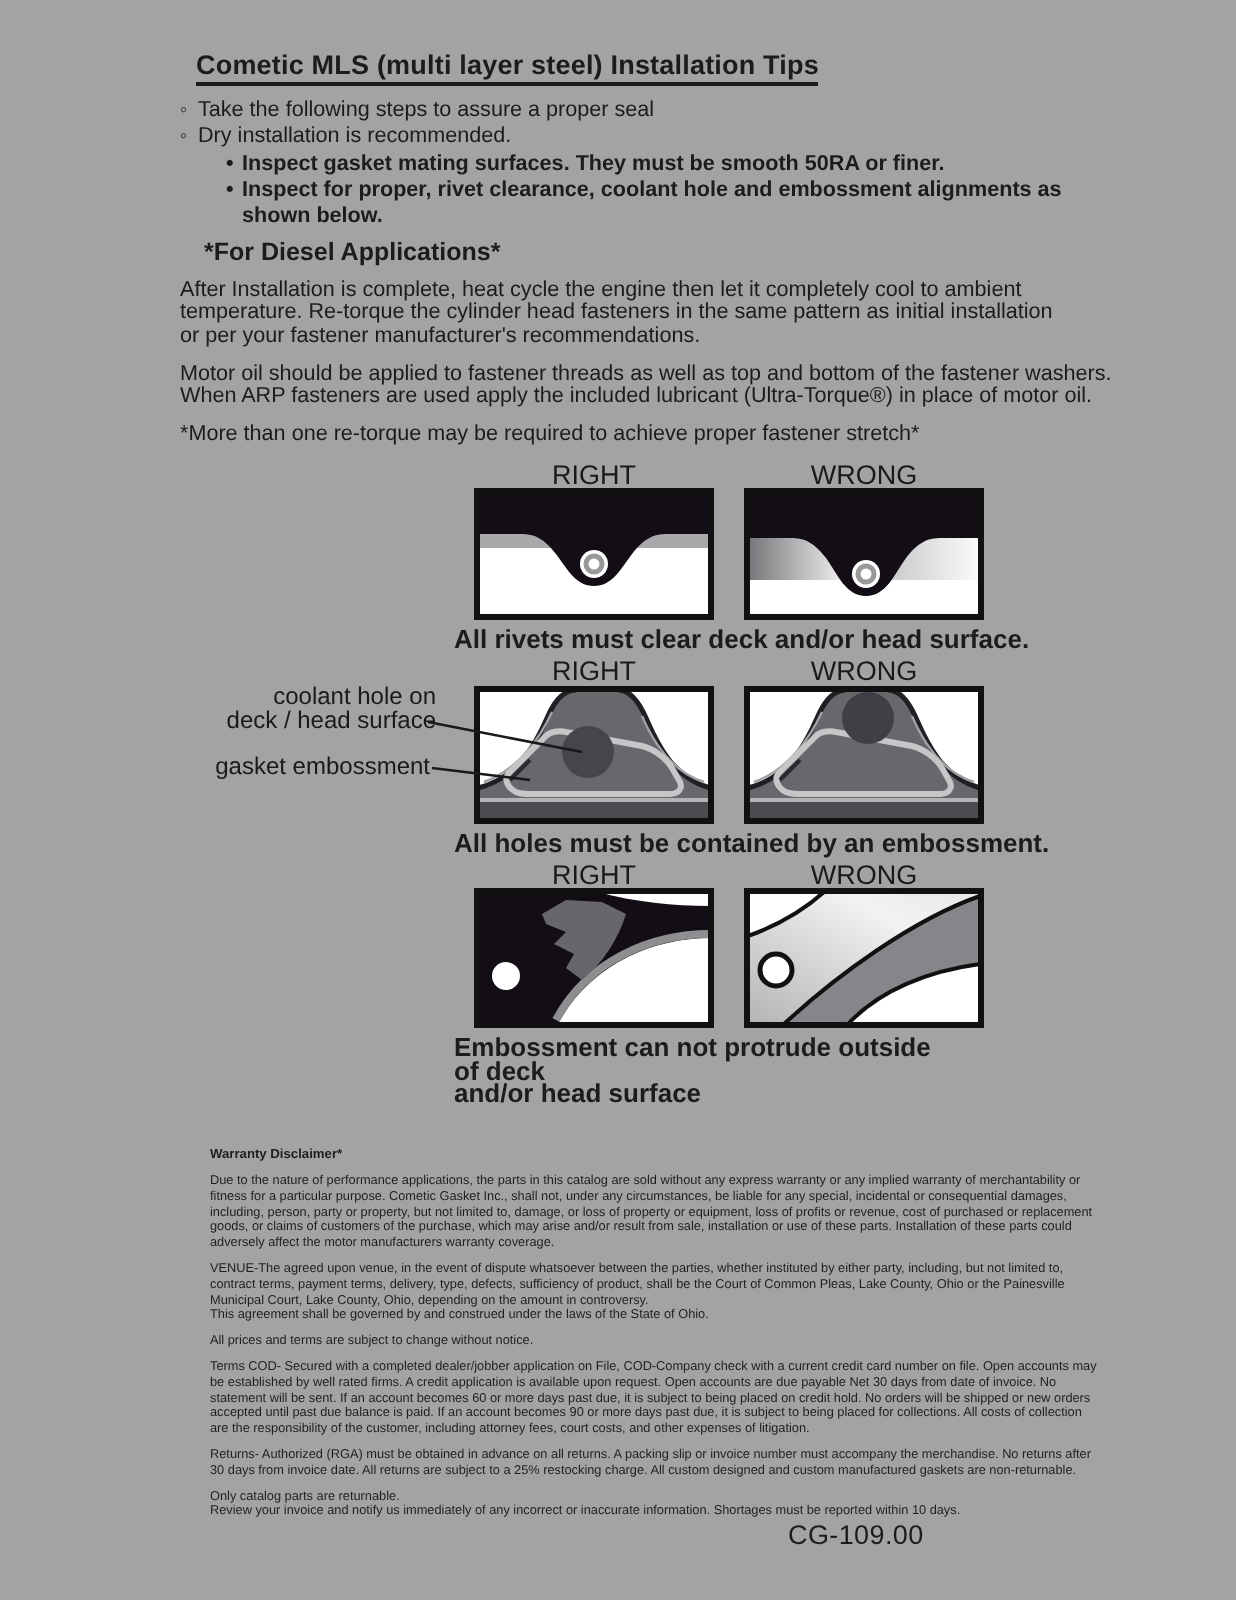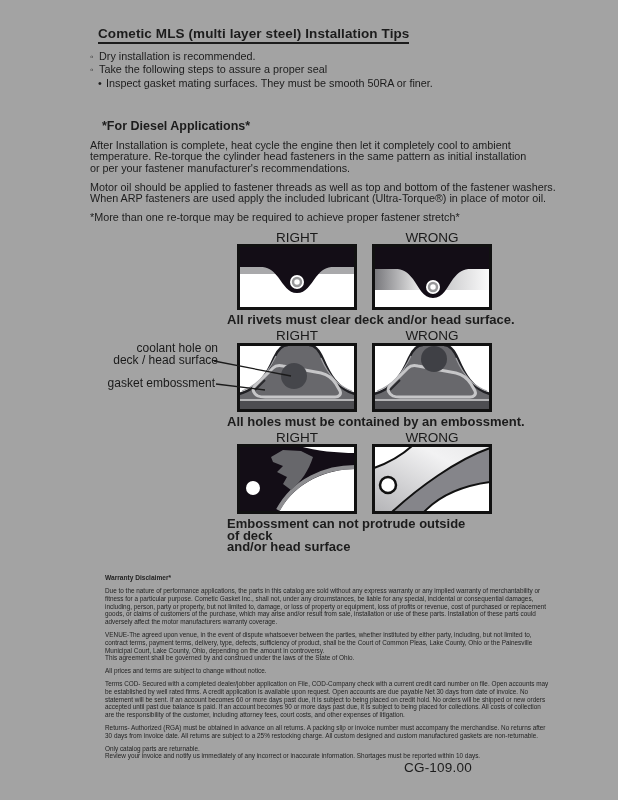--- a/index.html
+++ b/index.html
@@ -17,51 +17,52 @@
   .title{
     display:inline-block;
     margin:0 0 6px 8px;
     font-size:13.5px;font-weight:bold;
     border-bottom:2px solid #1c1c1c;
     padding-bottom:1px;
     letter-spacing:.1px;
   }
   .bullet{position:relative;padding-left:9px;font-size:10.8px;line-height:13.3px;}
   .bullet::before{content:"◦";position:absolute;left:0;top:0;font-size:10px;}
-  .sub-bullets{margin-left:8px;}
+  .sub-bullets{margin-left:23px;font-weight:bold;}
   .sub-bullet{position:relative;padding-left:8px;font-size:10.8px;line-height:13.3px;}
   .sub-bullet::before{content:"•";position:absolute;left:0;top:0;}
   .diesel{position:absolute;left:90px;top:119px;width:475px;}
   .diesel-heading{margin:0 0 7px 12px;font-size:12.5px;font-weight:bold;}
   .para{margin:0 0 8px 0;font-size:10.8px;line-height:11.3px;white-space:pre-line;}
   
   .diagrams{position:absolute;left:0;top:230px;width:532px;height:315px;}
   .dg-label{position:absolute;width:120px;text-align:center;font-size:13.5px;line-height:14px;color:#1a1a1a;}
   .dg-box{position:absolute;width:120px;height:66px;}
   .dg-box svg{display:block;width:100%;height:100%;}
   .dg-caption{position:absolute;left:227px;font-size:13px;font-weight:bold;line-height:11.5px;white-space:pre-line;}
   .callout{position:absolute;text-align:right;font-size:12px;line-height:12.3px;white-space:pre-line;color:#1a1a1a;}
   .leader-lines{position:absolute;left:0;top:0;pointer-events:none;}
   
   .disclaimer{position:absolute;left:105px;top:574px;width:478px;color:#1f1f1f;}
   .disc-heading{margin:0 0 6px 0;font-size:6.6px;font-weight:bold;}
   .disc-para{margin:0 0 5px 0;font-size:6.4px;line-height:7.8px;white-space:pre-line;}
-  .page-number{position:absolute;left:404px;top:760px;font-size:13.5px;letter-spacing:.2px;}
+  .page-number{position:absolute;left:394px;top:760px;font-size:13.5px;letter-spacing:.2px;}
 </style>
 </head>
 <body>
 
 <div class="page">
 
   <div class="tips">
     <h1 class="title">Cometic MLS (multi layer steel) Installation Tips</h1>
+    <div class="bullet">Take the following steps to assure a proper seal</div>
     <div class="bullet">Dry installation is recommended.</div>
-    <div class="bullet">Take the following steps to assure a proper seal</div>
     <div class="sub-bullets">
       <div class="sub-bullet">Inspect gasket mating surfaces.  They must be smooth 50RA or finer.</div>
+      <div class="sub-bullet">Inspect for proper, rivet clearance, coolant hole and embossment alignments as shown below.</div>
     </div>
   </div>
 
   <div class="diesel">
     <h2 class="diesel-heading">*For Diesel Applications*</h2>
     <p class="para">After Installation is complete, heat cycle the engine then let it completely cool to ambient
 temperature. Re-torque the cylinder head fasteners in the same pattern as initial installation
 or per your fastener manufacturer's recommendations.</p>
     <p class="para">Motor oil should be applied to fastener threads as well as top and bottom of the fastener washers.
 When ARP fasteners are used apply the included lubricant (Ultra-Torque®) in place of motor oil.</p>

